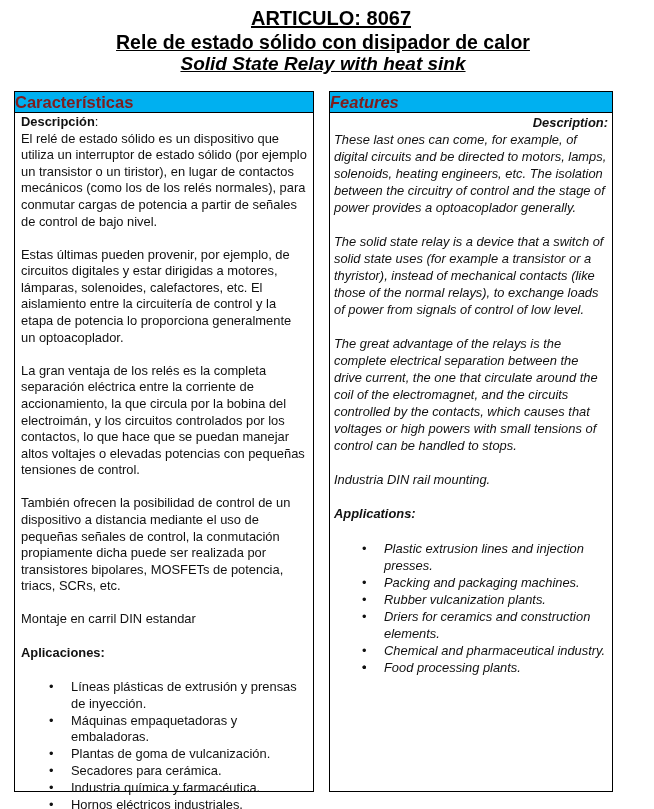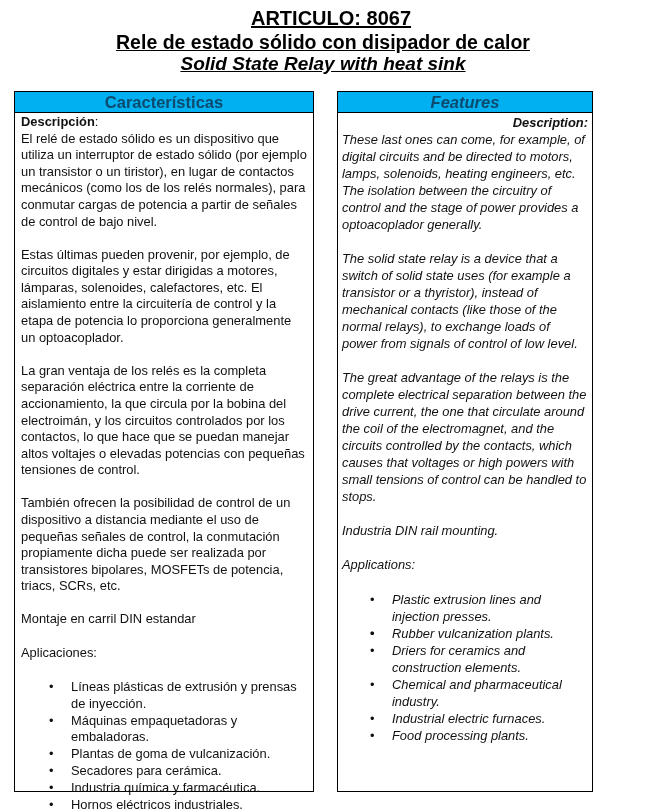--- a/index.html
+++ b/index.html
@@ -7,31 +7,31 @@
          font-family: "Liberation Sans", sans-serif; color: #111; }
   .title { position: absolute; left: 0; width: 654px; text-align: center;
            font-weight: bold; text-decoration: underline; color: #000; }
   .t1 { top: 7px; font-size: 20px; line-height: 22px; left: 4px; }
   .t2 { top: 31px; font-size: 19.5px; line-height: 22px; left: -4px; }
   .t3 { top: 53px; font-size: 19px; line-height: 22px; font-style: italic; left: -4px; }
 
   .box { position: absolute; top: 91px; border: 1px solid #000; box-sizing: border-box;
          height: 701px; }
   .box.left { left: 14px; width: 300px; }
-  .box.right { left: 337px; width: 256px; }
+  .box.right { left: 329px; width: 284px; }
   .box-header { background: #00b0f0; border-bottom: 1px solid #000; height: 20px;
-                text-align: center; font-weight: bold; font-size: 16.5px; line-height: 20px;
-                color: #0c4a6e; }
+                font-weight: bold; font-size: 16.5px; line-height: 20px;
+                color: #7f1d1d; }
   .right .box-header { font-style: italic; }
   .box-body { padding: 1px 4px 0 6px; font-size: 12.9px; line-height: 16.6px; }
   .right .box-body { font-style: italic; padding-left: 4px; line-height: 17px; }
   .sec-label { font-weight: bold; text-align: right; }
   .para { margin: 0 0 16.5px 0; }
   .right .para { margin-bottom: 17px; }
-  .app-title { font-weight: normal; margin: 0 0 18px 0; }
+  .app-title { font-weight: bold; margin: 0 0 18px 0; }
   ul.apps { list-style: none; margin: 0; padding: 0 0 0 28px; }
   ul.apps li { position: relative; padding-left: 22px; margin-bottom: 0px; }
   .left ul.apps li { line-height: 16.6px; margin-bottom: 0.4px; }
   ul.apps li .bullet { position: absolute; left: 0; top: 0; font-style: normal; }
 </style>
 </head>
 <body>
 
 <div class="title t1">ARTICULO: 8067</div>
 <div class="title t2">Rele de estado sólido con disipador de calor</div>
@@ -63,21 +63,21 @@
   <div class="box-header">Features</div>
   <div class="box-body">
     <div class="sec-label">Description:</div>
     <p class="para">These last ones can come, for example, of digital circuits and be directed to motors, lamps, solenoids, heating engineers, etc. The isolation between the circuitry of control and the stage of power provides a optoacoplador generally.</p>
     <p class="para">The solid state relay is a device that a switch of solid state uses (for example a transistor or a thyristor), instead of mechanical contacts (like those of the normal relays), to exchange loads of power from signals of control of low level.</p>
     <p class="para">The great advantage of the relays is the complete electrical separation between the drive current, the one that circulate around the coil of the electromagnet, and the circuits controlled by the contacts, which causes that voltages or high powers with small tensions of control can be handled to stops.</p>
     <p class="para">Industria DIN rail mounting.</p>
     <p class="app-title">Applications:</p>
     <ul class="apps">
       <li><span class="bullet">•</span><span>Plastic extrusion lines and injection presses.</span></li>
-      <li><span class="bullet">•</span></li>
+      <li><span class="bullet">•</span><span>Packing and packaging machines.</span></li>
       <li><span class="bullet">•</span><span>Rubber vulcanization plants.</span></li>
       <li><span class="bullet">•</span><span>Driers for ceramics and construction elements.</span></li>
       <li><span class="bullet">•</span><span>Chemical and pharmaceutical industry.</span></li>
-      <li><span class="bullet">•</span><span>Industrial electric furnaces.</span></li>
+      <li><span class="bullet">•</span></li>
       <li><span class="bullet">•</span><span>Food processing plants.</span></li>
     </ul>
   </div>
 </div>
 
 </body></html>

